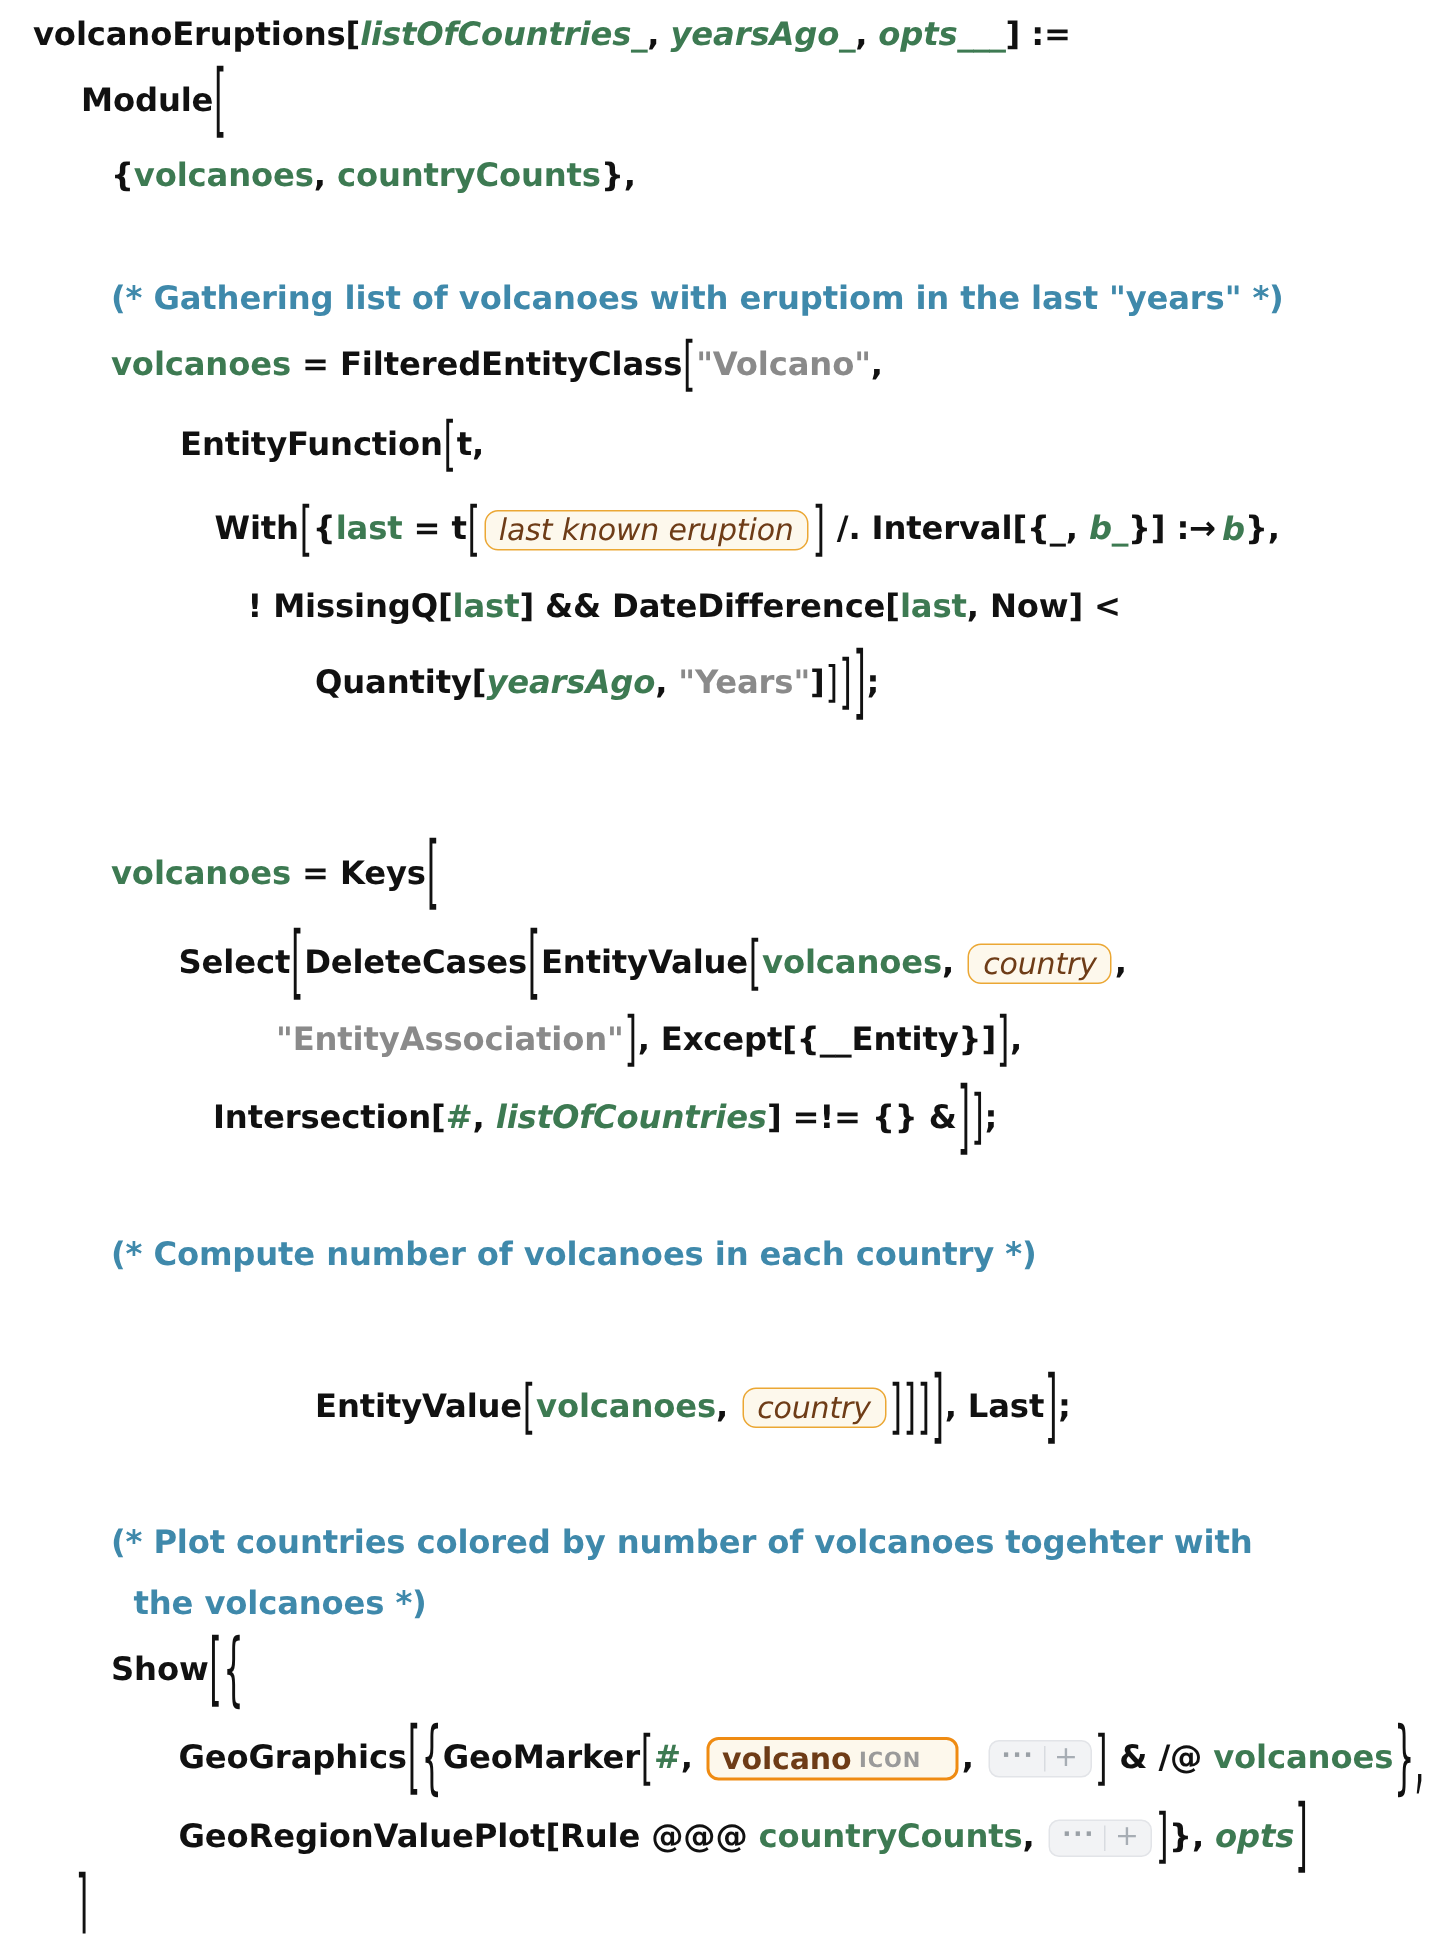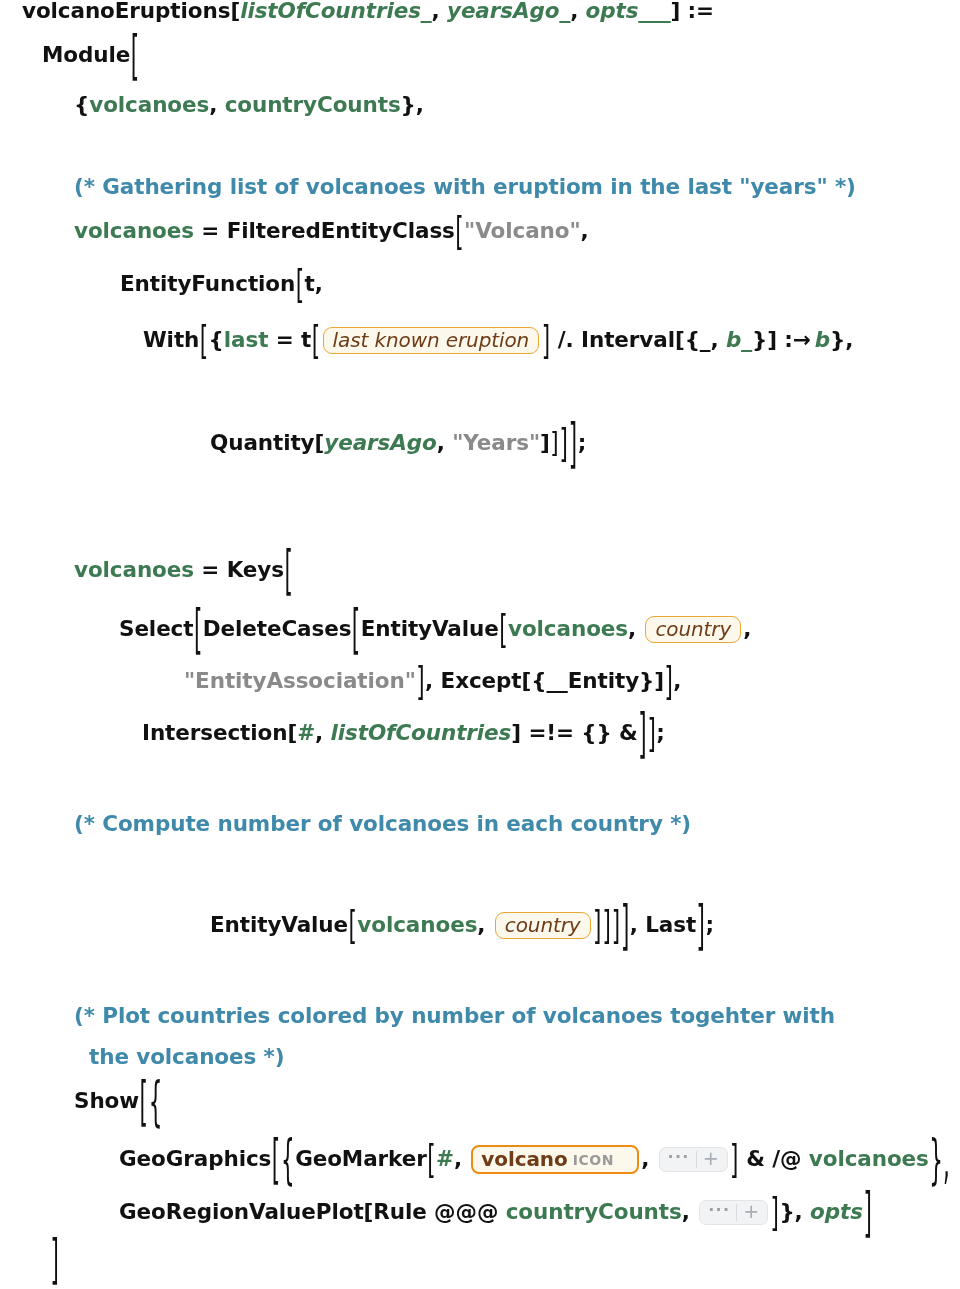--- a/index.html
+++ b/index.html
@@ -25,20 +25,21 @@
 
   .line {
     position: relative;
     font-family: "DejaVu Sans", sans-serif;
     font-size: 21.5px;
     font-weight: 600;
     color: #111111;
     white-space: nowrap;
     letter-spacing: -0.1px;
     line-height: 1.0;
+    margin-top: 13px;
   }
 
   
   .sym      { color: #111111; }                 
   .localvar { color: #3d7a52; }                 
   .patvar   { color: #3d7a52; font-style: italic; }  
   .slot     { color: #3d7a52; font-weight: 700; }
   .str      { color: #8a8a8a; }                 
   .comment  { color: #3f89ab; }                 
 
@@ -124,21 +125,21 @@
 </style>
 </head>
 <body>
 
 <div id="code-cell">
 
   <div class="line" style="position:absolute; left:22px; top:0px;">
     <span class="sym">volcanoEruptions[</span><span class="patvar">listOfCountries_</span><span class="sym">, </span><span class="patvar">yearsAgo_</span><span class="sym">, </span><span class="patvar">opts___</span><span class="sym">] :=</span>
   </div>
 
-  <div class="line" style="position:absolute; left:42px; top:44px;">
+  <div class="line" style="position:absolute; left:54px; top:44px;">
     <span class="sym">Module</span><span class="br br2">[</span>
   </div>
 
   <div class="line" style="position:absolute; left:74px; top:94px;">
     <span class="sym">{</span><span class="localvar">volcanoes</span><span class="sym">, </span><span class="localvar">countryCounts</span><span class="sym">},</span>
   </div>
 
   <div class="line comment" style="position:absolute; left:74px; top:176px;">(* Gathering list of volcanoes with eruptiom in the last "years" *)</div>
 
   <div class="line" style="position:absolute; left:74px; top:220px;">
@@ -146,20 +147,23 @@
   </div>
 
   <div class="line" style="position:absolute; left:120px; top:273px;">
     <span class="sym">EntityFunction</span><span class="br">[</span><span class="sym">t,</span>
   </div>
 
   <div class="line" style="position:absolute; left:143px; top:327px;">
     <span class="sym">With</span><span class="br">[</span><span class="sym">{</span><span class="localvar">last</span><span class="sym"> = t</span><span class="br">[</span><span class="entity-box">last known eruption</span><span class="br">]</span><span class="sym"> /. Interval[{_, </span><span class="patvar">b_</span><span class="sym">}] </span><span class="sym">:→</span><span class="patvar" style="margin-left:4px;">b</span><span class="sym">},</span>
   </div>
 
+  <div class="line" style="position:absolute; left:165px; top:381px;">
+    <span class="sym">! MissingQ[</span><span class="localvar">last</span><span class="sym">] &amp;&amp; DateDifference[</span><span class="localvar">last</span><span class="sym">, Now] &lt;</span>
+  </div>
 
   <div class="line" style="position:absolute; left:210px; top:432px;">
     <span class="sym">Quantity[</span><span class="patvar">yearsAgo</span><span class="sym">, </span><span class="str">"Years"</span><span class="sym">]</span><span class="br br1">]</span><span class="br">]</span><span class="br br2">]</span><span class="sym">;</span>
   </div>
 
 
   <div class="line" style="position:absolute; left:74px; top:559px;">
     <span class="localvar">volcanoes</span><span class="sym"> = </span><span class="sym">Keys</span><span class="br br2">[</span>
   </div>
 

